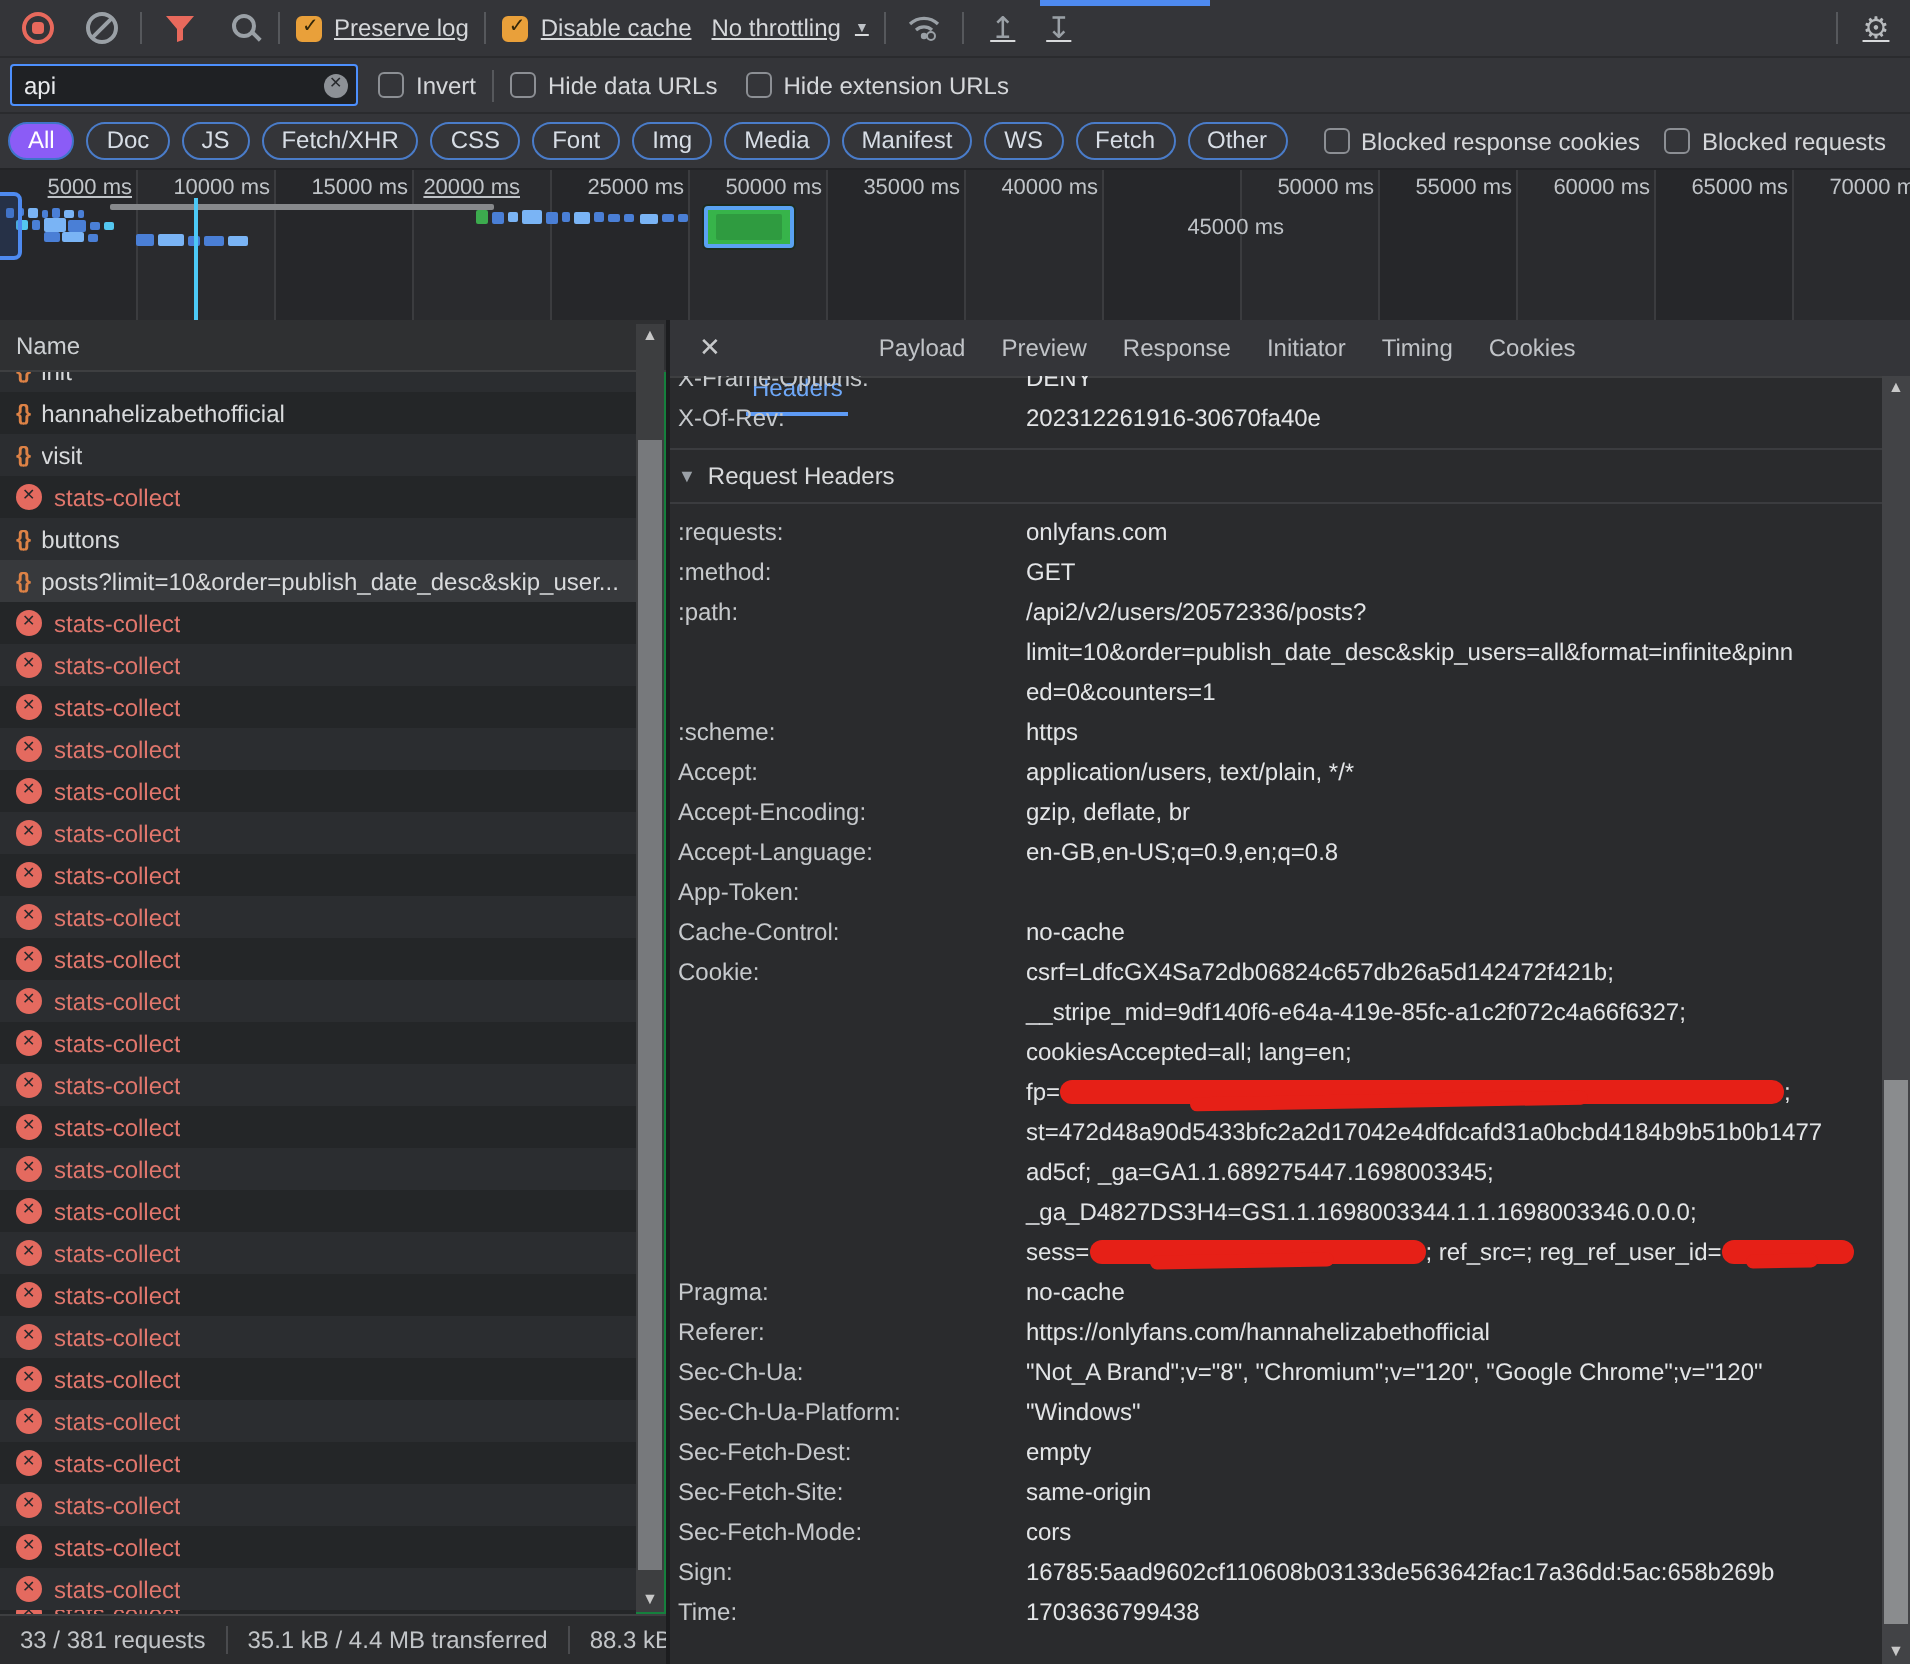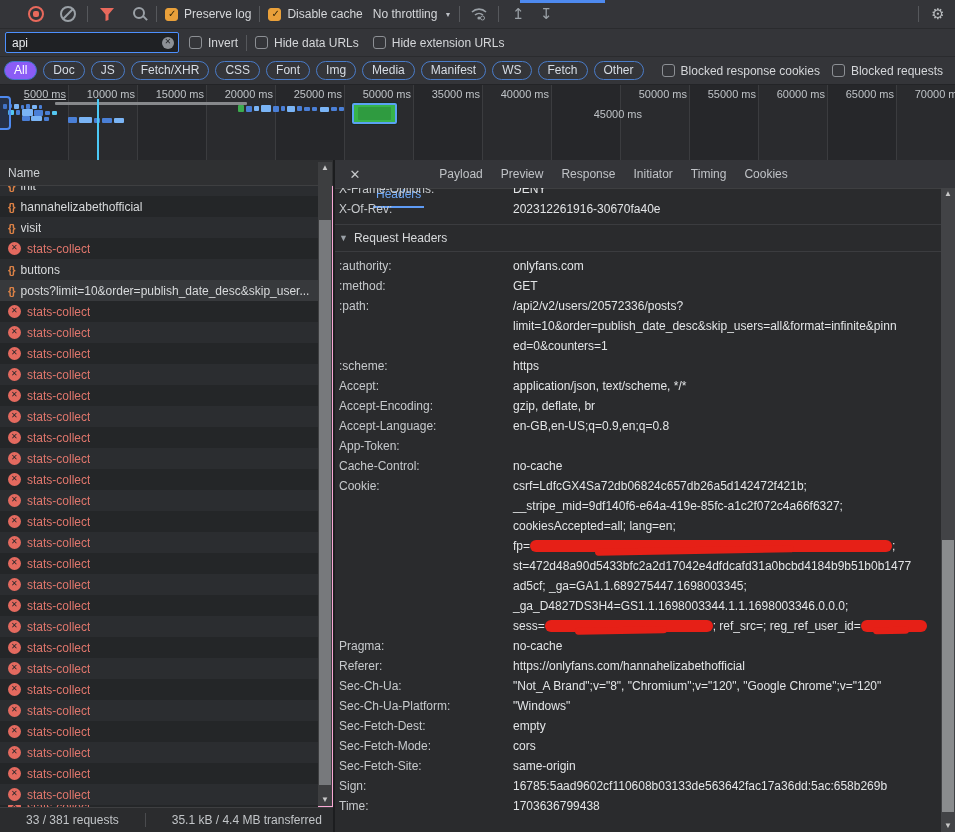--- a/index.html
+++ b/index.html
@@ -1,21 +1,21 @@
 <!DOCTYPE html>
 <html><head>
 <meta charset="utf-8">
 <style>
   html,body{margin:0;padding:0;background:#1e1f21;}
   .app{position:relative;width:955px;height:832px;overflow:hidden;
        font-family:"Liberation Sans","DejaVu Sans",sans-serif;font-size:12px;
        background:#2a2b2d;color:#d8dadc;-webkit-font-smoothing:antialiased;}
   
   .bar{position:absolute;left:0;right:0;display:flex;align-items:center;background:#343539;}
-  .toolbar{top:0;height:28px;border-bottom:1px solid #2a2b2e;padding-left:25px;}
+  .toolbar{top:0;height:28px;border-bottom:1px solid #2a2b2e;padding-left:8px;text-decoration:underline;}
   .filterbar{top:29px;height:27px;border-bottom:1px solid #2a2b2e;padding-left:5px;}
   .typesbar{top:57px;height:27px;border-bottom:1px solid #232427;padding-left:4px;}
   .sep{width:1px;height:16px;background:#56585c;margin:0 8px;flex:none;}
   .tbtn{display:flex;align-items:center;justify-content:center;width:22px;height:22px;flex:none;cursor:pointer;}
   .sliver{position:absolute;top:0;left:520px;width:85px;height:3px;background:#4e8af0;z-index:5;}
   
   .ic-record{width:12px;height:12px;border:2px solid #e8695c;border-radius:50%;position:relative;}
   .ic-record:after{content:'';position:absolute;left:3px;top:3px;width:6px;height:6px;background:#e8695c;border-radius:2px;}
   .ic-clear{width:12px;height:12px;border:2px solid #9aa0a6;border-radius:50%;position:relative;}
   .ic-clear:after{content:'';position:absolute;left:-1px;top:5px;width:14px;height:2px;background:#9aa0a6;transform:rotate(-45deg);}
@@ -46,40 +46,40 @@
     background:repeating-linear-gradient(90deg,#26272a 0 68px,#3b3c3f 68px 69px,#2a2b2e 69px 137px,#3b3c3f 137px 138px);
     border-bottom:1px solid #3b3c3f;overflow:hidden;}
   .tick{position:absolute;top:3px;width:66px;text-align:right;font-size:11px;color:#bfc3c7;pointer-events:none;}
   .obar{position:absolute;border-radius:1px;}
   .c-b{background:#4a7fd6;} .c-lb{background:#7ab4f5;} .c-cy{background:#54c7f0;} .c-g{background:#3cab4e;} .c-gray{background:#87898c;}
   .sel-block{position:absolute;border:2px solid #5aa2f2;background:#37b44a;border-radius:2px;box-shadow:0 0 0 1px #1d2b1f;}
   .sel-block:after{content:'';position:absolute;inset:2px 4px;background:#2f9b40;border-radius:1px;}
   .marker{position:absolute;width:2px;background:#4cc9f6;}
   .ov-handle{position:absolute;left:-5px;top:11px;width:12px;height:30px;border:2px solid #4e8af0;border-radius:4px;background:rgba(40,80,160,.25);}
   
-  .left-panel{position:absolute;left:0;top:160px;width:333px;bottom:0;background:#f9a8d4;}
+  .left-panel{position:absolute;left:0;top:160px;width:333px;bottom:0;background:#15803d;}
   .name-header{position:absolute;left:0;top:0;width:333px;height:26px;line-height:26px;background:#2f3032;border-bottom:1px solid #3e3f41;color:#cdd0d3;padding-left:8px;box-sizing:border-box;}
   .rows{position:absolute;left:0;top:26px;width:318px;height:622px;overflow:hidden;}
   .row{height:21px;display:flex;align-items:center;padding-left:8px;gap:6px;white-space:nowrap;overflow:hidden;cursor:pointer;}
   .row.l{background:#2b2d30;} .row.d{background:#242628;} .row.selected{background:#37393c;}
   .row .txt{overflow:hidden;text-overflow:clip;color:#d8dadc;}
   .row.err .txt{color:#e0766c;}
   .row.clip-top{height:10px;} .row.clip-top .inner{margin-top:-11px;}
   .row.clip-bottom{height:3px;overflow:hidden;}
   .inner{display:flex;align-items:center;gap:6px;height:21px;}
   .ic-json{color:#dd8246;font-weight:bold;font-size:11px;flex:none;letter-spacing:-1px;}
   .ic-err{width:13px;height:13px;border-radius:50%;background:#e46a5f;position:relative;flex:none;}
   .ic-err:after{content:'✕';position:absolute;left:3px;top:0.5px;font-size:8px;font-weight:bold;color:#26282b;}
   
   .lscroll{position:absolute;right:1px;top:2px;width:14px;height:644px;background:#3d3e40;}
   .lscroll .thumb{position:absolute;left:1px;top:58px;width:12px;height:565px;background:#77797c;}
   .sarrow{position:absolute;left:0;width:14px;height:12px;color:#c8c8c8;font-size:8px;text-align:center;line-height:12px;cursor:pointer;}
   
   .statusbar{position:absolute;left:0;bottom:0;width:333px;height:24px;background:#2b2c2e;border-top:1px solid #3e3f41;display:flex;align-items:center;color:#c2c5c8;}
-  .statusbar span{padding:0 26px;border-right:1px solid #4a4b4e;height:14px;line-height:14px;white-space:nowrap;}
+  .statusbar span{padding:0 10px;border-right:1px solid #4a4b4e;height:14px;line-height:14px;white-space:nowrap;}
   .statusbar span:last-child{border-right:none;}
   .splitter{position:absolute;left:333px;top:160px;width:2px;bottom:0;background:#1c1d1f;}
   
   .right-panel{position:absolute;left:335px;top:160px;right:0;bottom:0;background:#2a2b2d;overflow:hidden;}
   .tabbar{position:absolute;left:0;top:0;right:0;height:28px;background:#343539;border-bottom:1px solid #3e3f41;display:flex;align-items:center;padding-left:8px;gap:0;}
   .closex{color:#c6c8ca;font-size:13px;width:24px;text-align:center;cursor:pointer;flex:none;}
   .tab{position:relative;height:28px;line-height:28px;padding:0 9px;color:#c0c3c7;cursor:pointer;flex:none;}
   .tab.active{color:#6ea8f8;margin-top:40px;}
   .tab.active:after{content:'';position:absolute;left:6px;right:6px;bottom:0;height:2px;background:#5e9bf5;}
   .detail{position:absolute;left:0;top:28px;right:14px;bottom:0;overflow:hidden;}
@@ -201,21 +201,21 @@
       <span class="lbl">Blocked requests</span>
     </div>
 
   </div>
 
   <div class="overview">
     <div id="ticks">
         <span class="tick" style="left: 0px; text-decoration: underline;">5000 ms</span>
         <span class="tick" style="left: 69px;">10000 ms</span>
         <span class="tick" style="left: 138px;">15000 ms</span>
-        <span class="tick" style="left: 207px;">20000 ms</span>
+        <span class="tick" style="left: 194px; text-decoration: underline;">20000 ms</span>
         <span class="tick" style="left: 276px;">25000 ms</span>
         <span class="tick" style="left: 345px;">50000 ms</span>
         <span class="tick" style="left: 414px;">35000 ms</span>
         <span class="tick" style="left: 483px;">40000 ms</span>
         <span class="tick" style="left: 576px; margin-top: 20px;">45000 ms</span>
         <span class="tick" style="left: 621px;">50000 ms</span>
         <span class="tick" style="left: 690px;">55000 ms</span>
         <span class="tick" style="left: 759px;">60000 ms</span>
         <span class="tick" style="left: 828px;">65000 ms</span>
         <span class="tick" style="left: 897px;">70000 ms</span>
@@ -489,21 +489,21 @@
         <span class="k">X-Of-Rev:</span>
         <span class="v">202312261916-30670fa40e</span>
       </div>
       <div class="hsep"></div>
       <div class="sect">
         <span class="disc">▼</span>
         <span>Request Headers</span>
       </div>
       <div id="kvlist" style="padding-top:4px">
           <div class="kvrow">
-            <span class="k">:authority:</span>
+            <span class="k">:requests:</span>
             <div class="v">
               <span class="vline">onlyfans.com</span>
             </div>
           </div>
           <div class="kvrow">
             <span class="k">:method:</span>
             <div class="v">
               <span class="vline">GET</span>
             </div>
           </div>
@@ -517,21 +517,21 @@
           </div>
           <div class="kvrow">
             <span class="k">:scheme:</span>
             <div class="v">
               <span class="vline">https</span>
             </div>
           </div>
           <div class="kvrow">
             <span class="k">Accept:</span>
             <div class="v">
-              <span class="vline">application/json, text/scheme, */*</span>
+              <span class="vline">application/users, text/plain, */*</span>
             </div>
           </div>
           <div class="kvrow">
             <span class="k">Accept-Encoding:</span>
             <div class="v">
               <span class="vline">gzip, deflate, br</span>
             </div>
           </div>
           <div class="kvrow">
             <span class="k">Accept-Language:</span>
@@ -585,29 +585,29 @@
               <span class="vline">"Windows"</span>
             </div>
           </div>
           <div class="kvrow">
             <span class="k">Sec-Fetch-Dest:</span>
             <div class="v">
               <span class="vline">empty</span>
             </div>
           </div>
           <div class="kvrow">
+            <span class="k">Sec-Fetch-Site:</span>
+            <div class="v">
+              <span class="vline">same-origin</span>
+            </div>
+          </div>
+          <div class="kvrow">
             <span class="k">Sec-Fetch-Mode:</span>
             <div class="v">
               <span class="vline">cors</span>
-            </div>
-          </div>
-          <div class="kvrow">
-            <span class="k">Sec-Fetch-Site:</span>
-            <div class="v">
-              <span class="vline">same-origin</span>
             </div>
           </div>
           <div class="kvrow">
             <span class="k">Sign:</span>
             <div class="v">
               <span class="vline">16785:5aad9602cf110608b03133de563642fac17a36dd:5ac:658b269b</span>
             </div>
           </div>
           <div class="kvrow">
             <span class="k">Time:</span>

